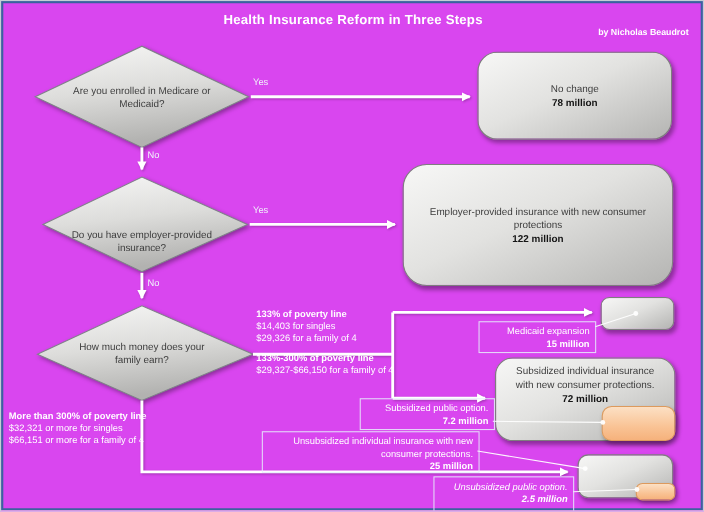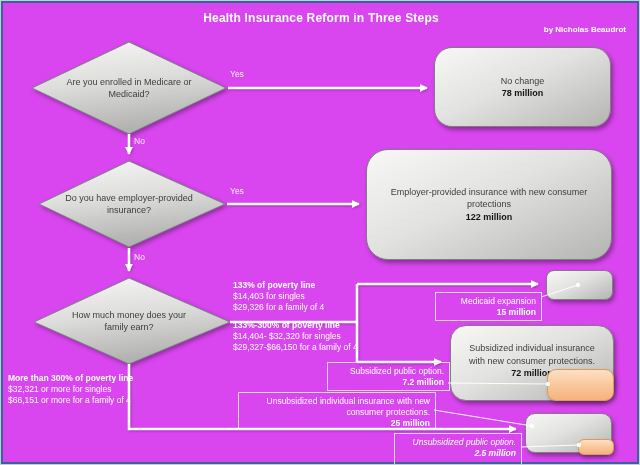--- a/index.html
+++ b/index.html
@@ -73,21 +73,21 @@
   <div class="abs gray-box" style="left:365px;top:148px;width:246px;height:111px;border-radius:22px;">
     <div class="box-text">
       <span>Employer-provided insurance with new consumer protections</span>
       <span class="count">122 million</span>
     </div>
   </div>
 
   <div class="abs gray-box" style="left:545px;top:269px;width:67px;height:30px;border-radius:8px;"></div>
 
   <div class="abs gray-box" style="left:449px;top:324px;width:164px;height:76px;border-radius:16px;">
-    <div class="box-text" style="justify-content:flex-start;padding-top:16px;">
+    <div class="box-text" style="justify-content:flex-start;padding-top:5px;">
       <span>Subsidized individual insurance with new consumer protections.</span>
       <span class="count">72 million</span>
     </div>
   </div>
   <div class="abs orange-box" style="left:546px;top:368px;width:67px;height:32px;border-radius:9px;"></div>
 
   <div class="abs gray-box" style="left:524px;top:412px;width:87px;height:40px;border-radius:10px;"></div>
   <div class="abs orange-box" style="left:577px;top:438px;width:36px;height:16px;border-radius:6px;"></div>
 
   <svg class="layer" id="callouts" width="640" height="465">
@@ -99,36 +99,35 @@
     </g>
     <g fill="#ffffff" opacity="0.95">
       <circle cx="577" cy="284" r="2.2"></circle>
       <circle cx="547" cy="383" r="2.2"></circle>
       <circle cx="531" cy="425" r="2.2"></circle>
       <circle cx="578" cy="444" r="2.2"></circle>
     </g>
   </svg>
 
   <div class="abs qtext" style="left:58px;top:57px;width:140px;height:60px;">Are you enrolled in Medicare or Medicaid?</div>
-  <div class="abs qtext" style="left:58px;top:173px;width:140px;height:60px;">Do you have employer-provided insurance?</div>
+  <div class="abs qtext" style="left:58px;top:188px;width:140px;height:60px;">Do you have employer-provided insurance?</div>
   <div class="abs qtext" style="left:58px;top:290px;width:140px;height:60px;">How much money does your family earn?</div>
 
   <div class="abs edge-label" style="left:229px;top:68px;">Yes</div>
   <div class="abs edge-label" style="left:133px;top:135px;">No</div>
   <div class="abs edge-label" style="left:229px;top:185px;">Yes</div>
   <div class="abs edge-label" style="left:133px;top:251px;">No</div>
 
   <div class="abs bracket" style="left:232px;top:279px;">
     <div class="hdr">133% of poverty line</div>
     <div>$14,403 for singles</div>
     <div>$29,326 for a family of 4</div>
   </div>
   <div class="abs bracket" style="left:232px;top:319px;">
     <div class="hdr">133%-300% of poverty line</div>
-    <div>$14,404- $32,320 for singles</div>
     <div>$29,327-$66,150 for a family of 4</div>
   </div>
   <div class="abs bracket" style="left:7px;top:372px;">
     <div class="hdr">More than 300% of poverty line</div>
     <div>$32,321 or more for singles</div>
     <div>$66,151 or more for a family of 4</div>
   </div>
 
   <div class="abs callout-label" style="left:434px;top:291px;width:107px;height:29px;">
     <div>Medicaid expansion</div>

